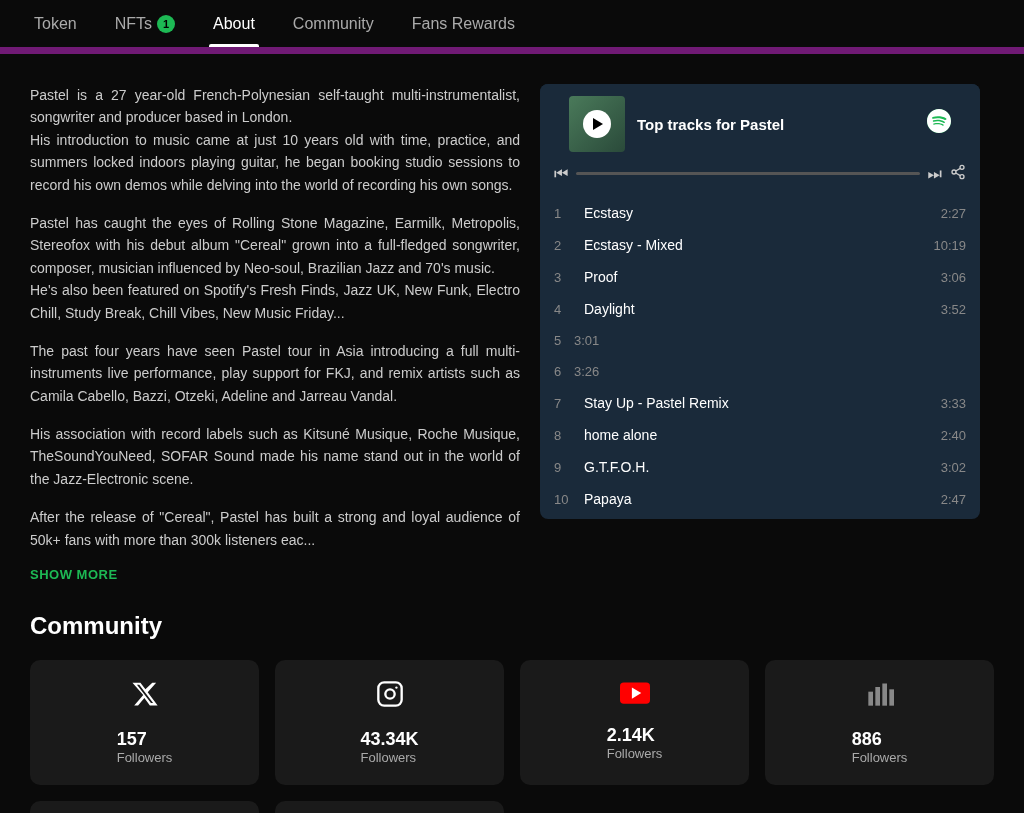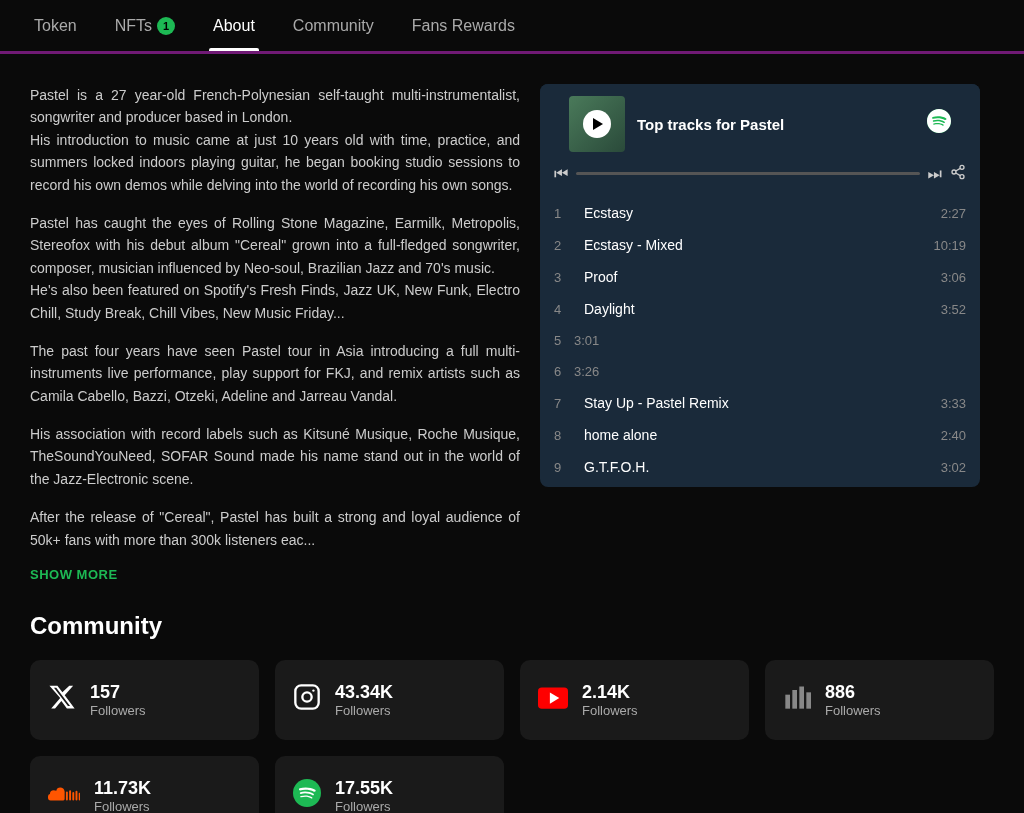--- a/index.html
+++ b/index.html
@@ -9,21 +9,21 @@
       font-family: -apple-system, BlinkMacSystemFont, 'Segoe UI', sans-serif;
       font-size: 14px;
       width: 1024px;
       min-height: 813px;
     }
 
     
     .nav {
       display: flex;
       align-items: center;
-      border-bottom: 3px solid #701a75;
+      border-bottom: 7px solid #701a75;
       padding: 0 30px;
       height: 54px;
       gap: 30px;
     }
     .nav-item {
       color: #aaa;
       font-size: 16px;
       font-weight: 500;
       cursor: pointer;
       height: 100%;
@@ -221,20 +221,21 @@
       gap: 16px;
     }
     .community-card {
       background: #1a1a1a;
       border-radius: 10px;
       padding: 20px 18px;
       display: flex;
       align-items: center;
       gap: 14px;
       min-height: 80px;
+      flex-direction: column;
     }
     .community-icon {
       font-size: 26px;
       color: #fff;
       flex-shrink: 0;
     }
     .community-stats .count {
       font-size: 18px;
       font-weight: 700;
       color: #fff;
@@ -353,20 +354,25 @@
         <div class="track-row">
           <span class="track-num">8</span>
           <span class="track-name">home alone</span>
           <span class="track-duration">2:40</span>
         </div>
         <div class="track-row">
           <span class="track-num">9</span>
           <span class="track-name">G.T.F.O.H.</span>
           <span class="track-duration">3:02</span>
         </div>
+        <div class="track-row">
+          <span class="track-num">10</span>
+          <span class="track-name">Papaya</span>
+          <span class="track-duration">2:47</span>
+        </div>
       </div>
     </div>
   </div>
 </div>
 
 <div class="community-section">
   <h2 class="community-title">Community</h2>
 
   <div class="community-grid">
 

